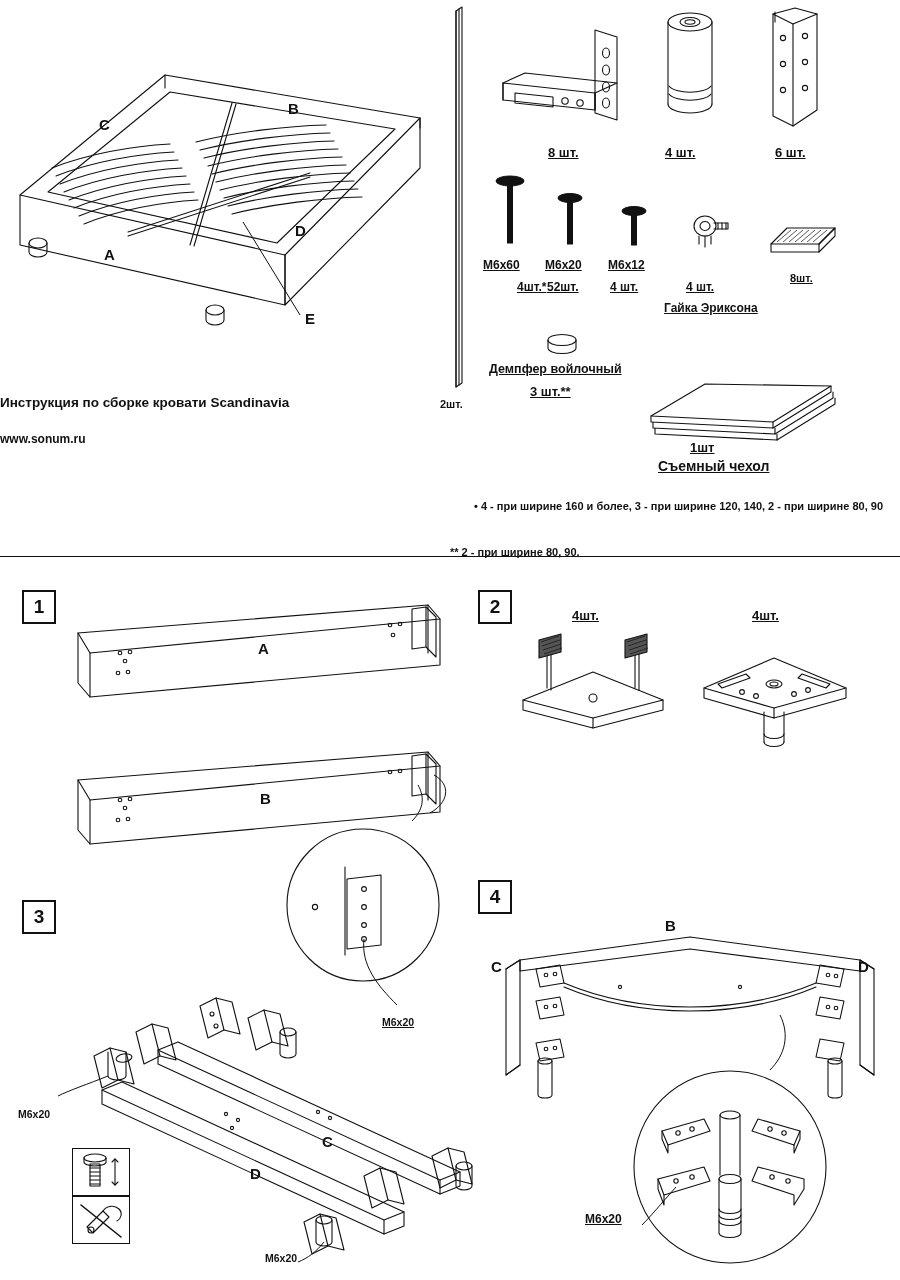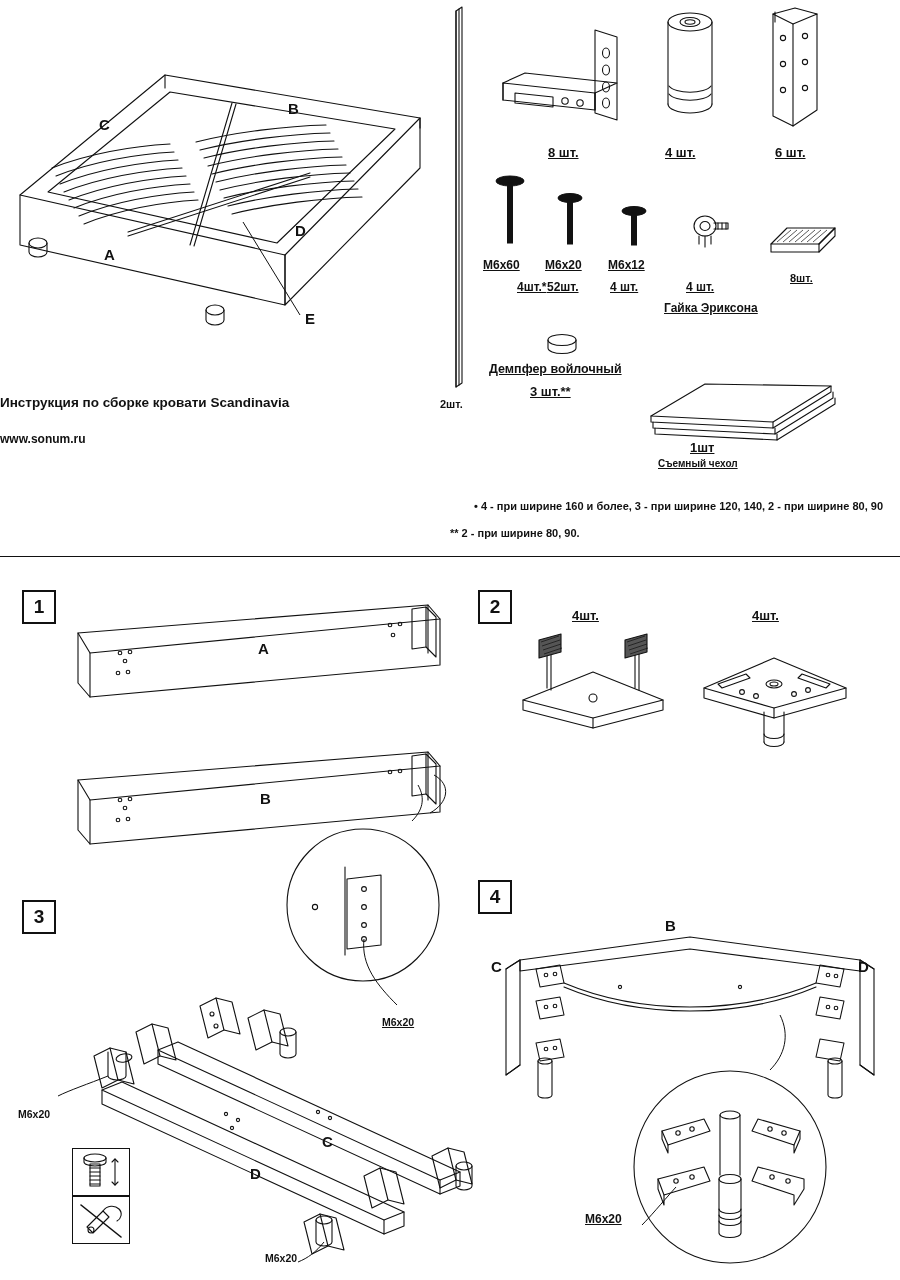--- a/index.html
+++ b/index.html
@@ -239,24 +239,24 @@
       <path d="M6,38 L6,44 L128,50 L128,44"></path>
       <path d="M128,50 L186,14 L186,8"></path>
       <path d="M8,44 L8,50 L130,56 L130,50"></path>
       <path d="M130,56 L188,20 L188,14"></path>
       <path d="M10,50 L10,56 L132,62 L132,56"></path>
       <path d="M132,62 L190,26 L190,20"></path>
     </g>
   </svg>
 </div>
 <div class="abs small" style="left:690px;top:440px;font-size:13px;">1шт</div>
-<div class="abs small" style="left:658px;top:458px;font-size:10px;">Съемный чехол</div>
+<div class="abs small" style="left:658px;top:458px;font-size:14px;">Съемный чехол</div>
 
 <div class="abs notebox" style="left:474px;top:500px;width:440px;">• 4 - при ширине 160 и более, 3 - при ширине 120, 140, 2 - при ширине 80, 90</div>
-<div class="abs notebox" style="left:450px;top:527px;width:440px;">** 2 - при ширине 80, 90.</div>
+<div class="abs notebox" style="left:450px;top:546px;width:440px;">** 2 - при ширине 80, 90.</div>
 
 <div class="divider" style="top:556px;"></div>
 
 <div class="stepbox" style="left:22px;top:590px;">
   <span>1</span>
 </div>
 
 <div class="abs" style="left:60px;top:585px;width:400px;height:300px;">
   <svg width="400" height="300" viewBox="0 0 400 300">
     <g class="s">

